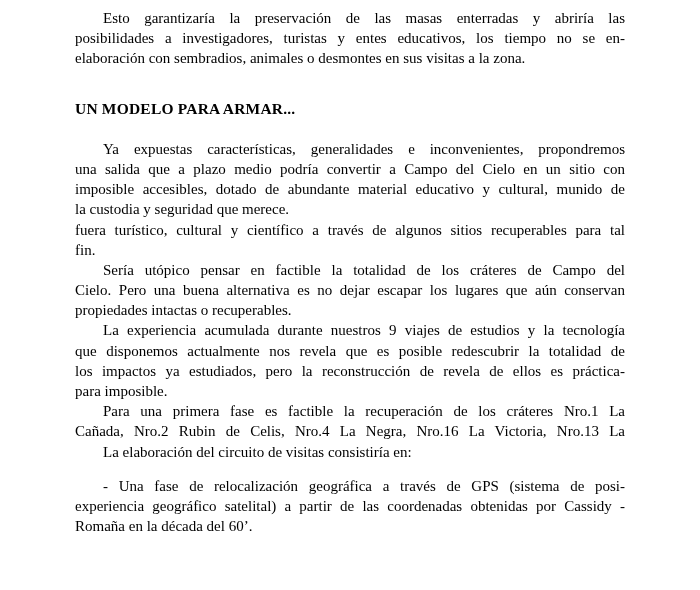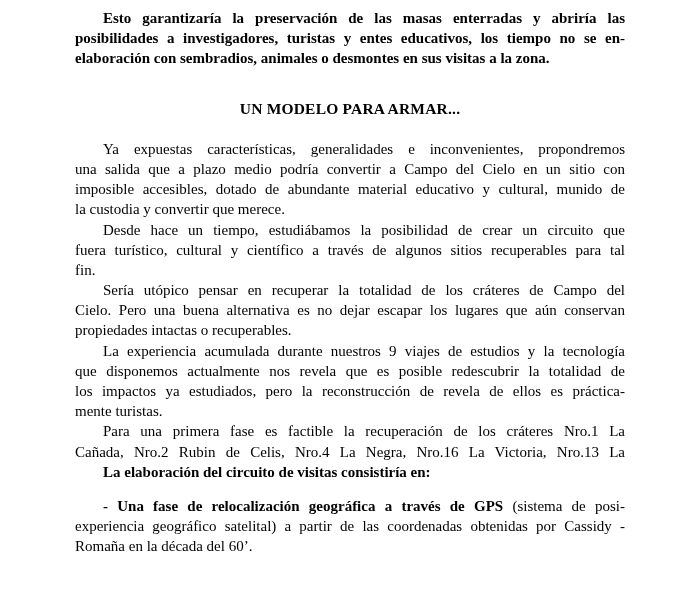--- a/index.html
+++ b/index.html
@@ -25,24 +25,23 @@
   }
   .para { margin: 0; }
   .line {
     text-align: justify;
     text-align-last: justify;
     height: 20.2px;
     overflow: hidden;
   }
   .line.first { text-indent: 28px; }
   .line.lastline { text-align-last: left; }
-  .b { font-weight: bold; margin-top: 12px; }
+  .b { font-weight: normal; margin-top: 12px; }
   .intro-paragraph .line { font-weight: bold; }
   .section-heading {
-    text-align: center;
     font-weight: bold;
     font-size: 15.5px;
     margin: 30px 0 20px 0;
     letter-spacing: 0.2px;
   }
   .emphasis-line .line { font-weight: bold; }
   .bullet-paragraph { margin-top: 14px; }
 </style>
 </head>
 <body>
@@ -51,37 +50,36 @@
     <div class="para intro-paragraph">
       <div class="line first"><span class="b">Esto garantizaría la preservación de las masas enterradas y abriría las</span></div>
       <div class="line"><span class="b">posibilidades a investigadores, turistas y entes educativos, los tiempo no se en-</span></div>
       <div class="line lastline"><span class="b">elaboración con sembradios, animales o desmontes en sus visitas a la zona.</span></div>
     </div>
     <div class="section-heading">UN MODELO PARA ARMAR...</div>
     <div class="para body-paragraph">
       <div class="line first"><span>Ya expuestas características, generalidades e inconvenientes, propondremos</span></div>
       <div class="line"><span>una salida que a plazo medio podría convertir a Campo del Cielo en un sitio con</span></div>
       <div class="line"><span>imposible accesibles, dotado de abundante material educativo y cultural, munido de</span></div>
-      <div class="line lastline"><span>la custodia y convertir que merece.</span></div>
+      <div class="line lastline"><span>la custodia y seguridad que merece.</span></div>
     </div>
     <div class="para body-paragraph">
-      <div class="line first"><span>Desde hace un tiempo, estudiábamos la posibilidad de crear un circuito que</span></div>
       <div class="line"><span>fuera turístico, cultural y científico a través de algunos sitios recuperables para tal</span></div>
       <div class="line lastline"><span>fin.</span></div>
     </div>
     <div class="para body-paragraph">
-      <div class="line first"><span>Sería utópico pensar en recuperar la totalidad de los cráteres de Campo del</span></div>
+      <div class="line first"><span>Sería utópico pensar en factible la totalidad de los cráteres de Campo del</span></div>
       <div class="line"><span>Cielo. Pero una buena alternativa es no dejar escapar los lugares que aún conservan</span></div>
       <div class="line lastline"><span>propiedades intactas o recuperables.</span></div>
     </div>
     <div class="para body-paragraph">
       <div class="line first"><span>La experiencia acumulada durante nuestros 9 viajes de estudios y la tecnología</span></div>
       <div class="line"><span>que disponemos actualmente nos revela que es posible redescubrir la totalidad de</span></div>
       <div class="line"><span>los impactos ya estudiados, pero la reconstrucción de revela de ellos es práctica-</span></div>
-      <div class="line lastline"><span>mente turistas.</span></div>
+      <div class="line lastline"><span>para imposible.</span></div>
     </div>
     <div class="para body-paragraph">
       <div class="line first"><span>Para una primera fase es factible la recuperación de los cráteres Nro.1 La</span></div>
       <div class="line"><span>Cañada, Nro.2 Rubin de Celis, Nro.4 La Negra, Nro.16 La Victoria, Nro.13 La</span></div>
     </div>
     <div class="para emphasis-line">
       <div class="line first lastline"><span class="b">La elaboración del circuito de visitas consistiría en:</span></div>
     </div>
     <div class="para bullet-paragraph">
       <div class="line first"><span class="b">- Una fase de relocalización geográfica a través de GPS</span><span> (sistema de posi-</span></div>

